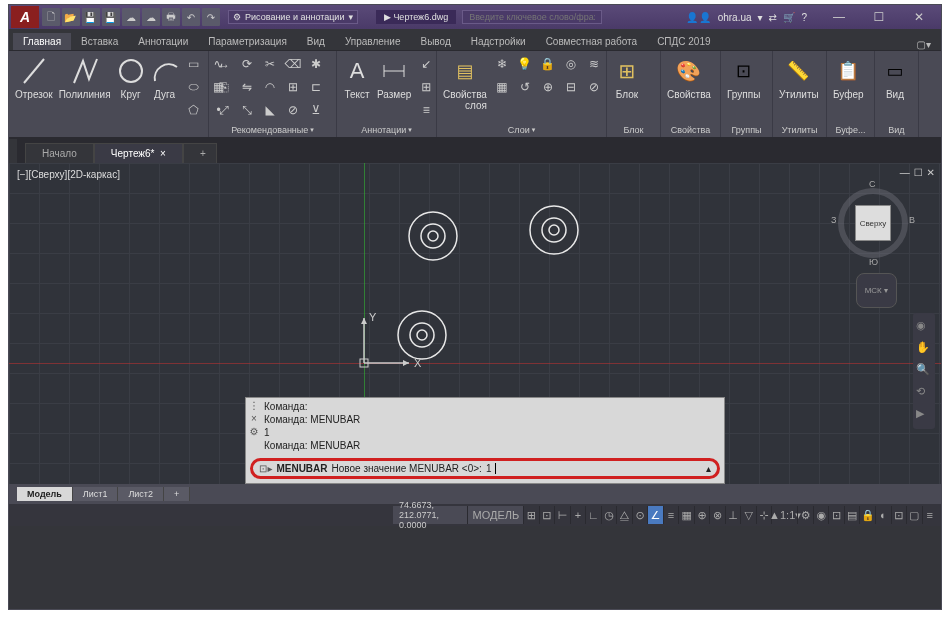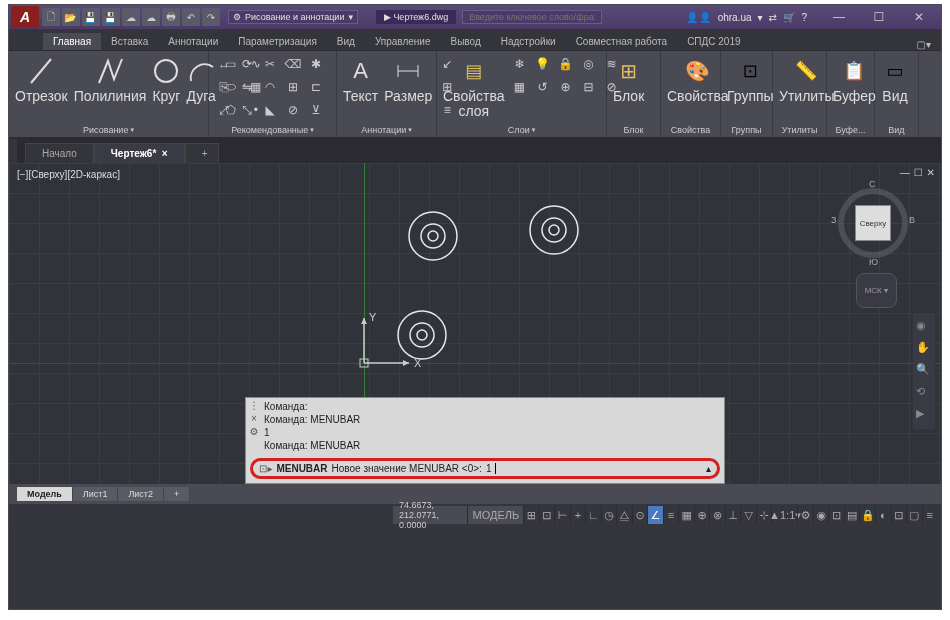--- a/index.html
+++ b/index.html
@@ -11,34 +11,34 @@
 .qat-btn { width: 18px; height: 18px; background: #5a5a6a; border-radius: 1px; display: flex; align-items: center; justify-content: center; font-size: 10px; color: #ccc; }
 .workspace-sel { background: #4a3a68; border: 1px solid #6a5a88; padding: 1px 4px; margin: 0 8px; font-size: 9px; display: flex; align-items: center; gap: 4px; }
 .filename-tab { background: #3a2a58; padding: 2px 8px; font-size: 9px; }
 .search-box { background: #4a3a68; border: 1px solid #6a5a88; padding: 1px 6px; font-size: 9px; color: #999; width: 140px; }
 .user-info { margin-left: auto; display: flex; align-items: center; gap: 6px; font-size: 10px; }
 .win-btns { display: flex; gap: 0; margin-left: 12px; }
 .win-btn { width: 40px; height: 22px; display: flex; align-items: center; justify-content: center; color: #ccc; font-size: 12px; }
 .win-btn.close { background: transparent; }
 .ribbon-tabs { height: 22px; background: #34353a; display: flex; align-items: flex-end; padding: 0 4px; font-size: 10px; color: #bbb; border-bottom: 1px solid #2a2a30; }
 .ribbon-tab { padding: 3px 10px; cursor: pointer; }
-.ribbon-tab.active { background: #4a4a55; color: #fff; margin-left: 30px; }
+.ribbon-tab.active { background: #4a4a55; color: #fff; }
 .ribbon { height: 88px; background: #4a4a55; display: flex; border-bottom: 2px solid #2a2a30; }
 .ribbon-panel { border-right: 1px solid #3a3a45; display: flex; flex-direction: column; padding: 2px 4px 0 4px; }
 .panel-body { flex: 1; display: flex; gap: 2px; align-items: flex-start; }
 .panel-title { font-size: 9px; color: #ccc; text-align: center; padding: 2px 0; display: flex; align-items: center; justify-content: center; gap: 2px; }
 .panel-title .arr { font-size: 7px; }
 .rb-btn { display: flex; flex-direction: column; align-items: center; gap: 2px; padding: 2px; cursor: pointer; }
 .rb-btn .ico { width: 28px; height: 32px; display: flex; align-items: center; justify-content: center; }
-.rb-btn .lbl { font-size: 14px; color: #ddd; text-align: center; line-height: 1.1; }
+.rb-btn .lbl { font-size: 10px; color: #ddd; text-align: right; line-height: 1.1; }
 .small-btn { width: 22px; height: 22px; display: flex; align-items: center; justify-content: center; font-size: 12px; color: #ccc; }
 .small-grid { display: grid; grid-template-columns: repeat(3, 22px); grid-auto-rows: 22px; gap: 1px; }
 .doc-tabs { height: 24px; background: #2a2a30; display: flex; align-items: flex-end; padding: 0 8px; gap: 0; margin-left: 8px; }
 .doc-tab { padding: 4px 16px; font-size: 10px; color: #aaa; background: #34353a; border-top: 1px solid #444; border-left: 1px solid #444; border-right: 1px solid #444; cursor: pointer; }
-.doc-tab.active { background: #3a3a45; color: #fff; font-weight: bold; }
+.doc-tab.active { background: #3a3a45; color: #fff; }
 .doc-tab-add { width: 24px; text-align: center; }
 .canvas-area { position: relative; height: 321px; background: #30333a; overflow: hidden; }
 .canvas-label { position: absolute; top: 6px; left: 8px; font-size: 10px; color: #ddd; }
 .grid-bg { position: absolute; inset: 0; background-image: linear-gradient(#3a3d45 1px, transparent 1px), linear-gradient(90deg, #3a3d45 1px, transparent 1px); background-size: 30px 30px; }
 .red-axis { position: absolute; left: 0; right: 0; height: 1px; background: rgba(180,50,50,0.6); top: 200px; }
 .green-axis { position: absolute; top: 0; bottom: 0; width: 1px; background: rgba(50,180,50,0.6); left: 355px; }
 .viewcube { position: absolute; top: 20px; right: 28px; width: 80px; height: 80px; display: flex; align-items: center; justify-content: center; }
 .vc-cube { width: 36px; height: 36px; background: #ddd; border: 1px solid #888; display: flex; align-items: center; justify-content: center; font-size: 8px; color: #333; }
 .vc-ring { position: absolute; width: 70px; height: 70px; border: 6px solid rgba(120,120,130,0.4); border-radius: 50%; }
 .vc-label { position: absolute; font-size: 9px; color: #aaa; }
@@ -156,24 +156,20 @@
           </div>
         <div class="small-grid" style="grid-template-columns:repeat(2,24px)">
           <div class="small-btn">▭</div>
           <div class="small-btn">∿</div>
           <div class="small-btn">⬭</div>
           <div class="small-btn">▦</div>
           <div class="small-btn">⬠</div>
           <div class="small-btn">•</div>
         </div>
       </div>
-      <div class="panel-title">
-          <span>Рисование</span>
-          <span class="arr">▾</span>
-        </div>
     </div>
 
     <div class="ribbon-panel" style="width:128px">
       <div class="panel-body">
         <div class="small-grid" style="grid-template-columns:repeat(5,22px)">
           <div class="small-btn">↔</div>
           <div class="small-btn">⟳</div>
           <div class="small-btn">✂</div>
           <div class="small-btn">⌫</div>
           <div class="small-btn">✱</div>

